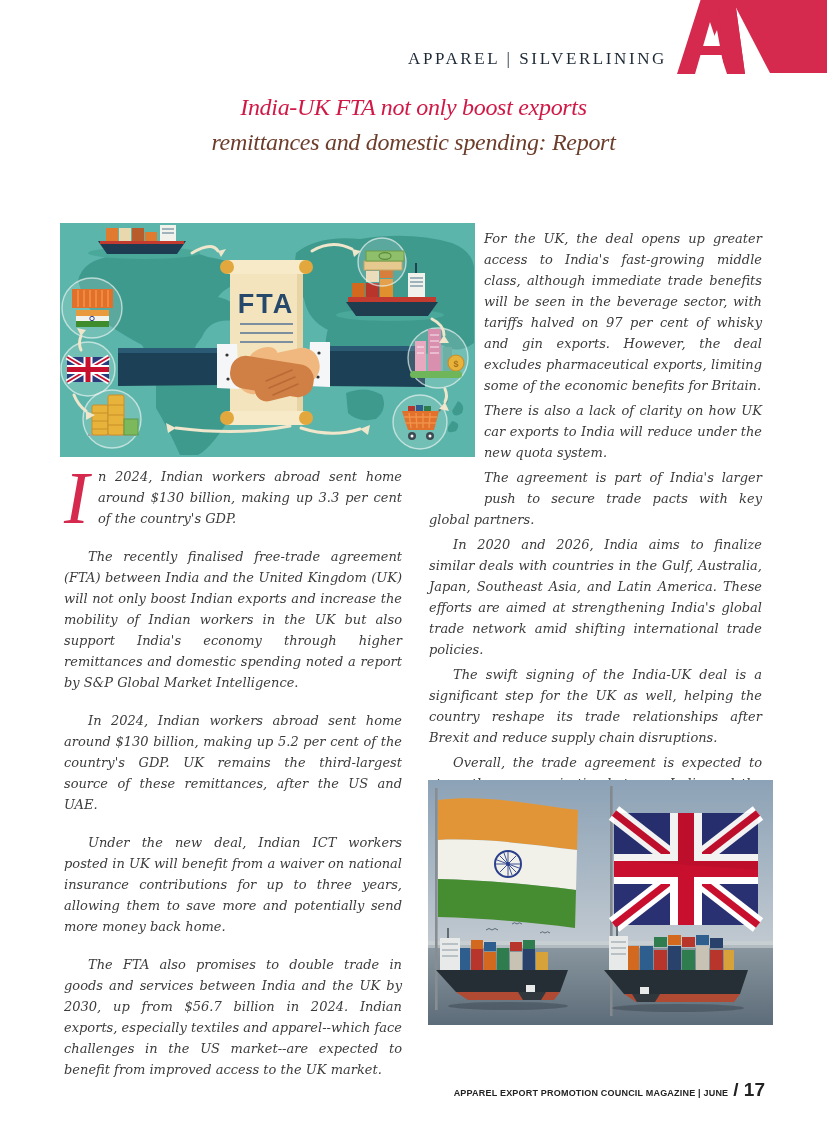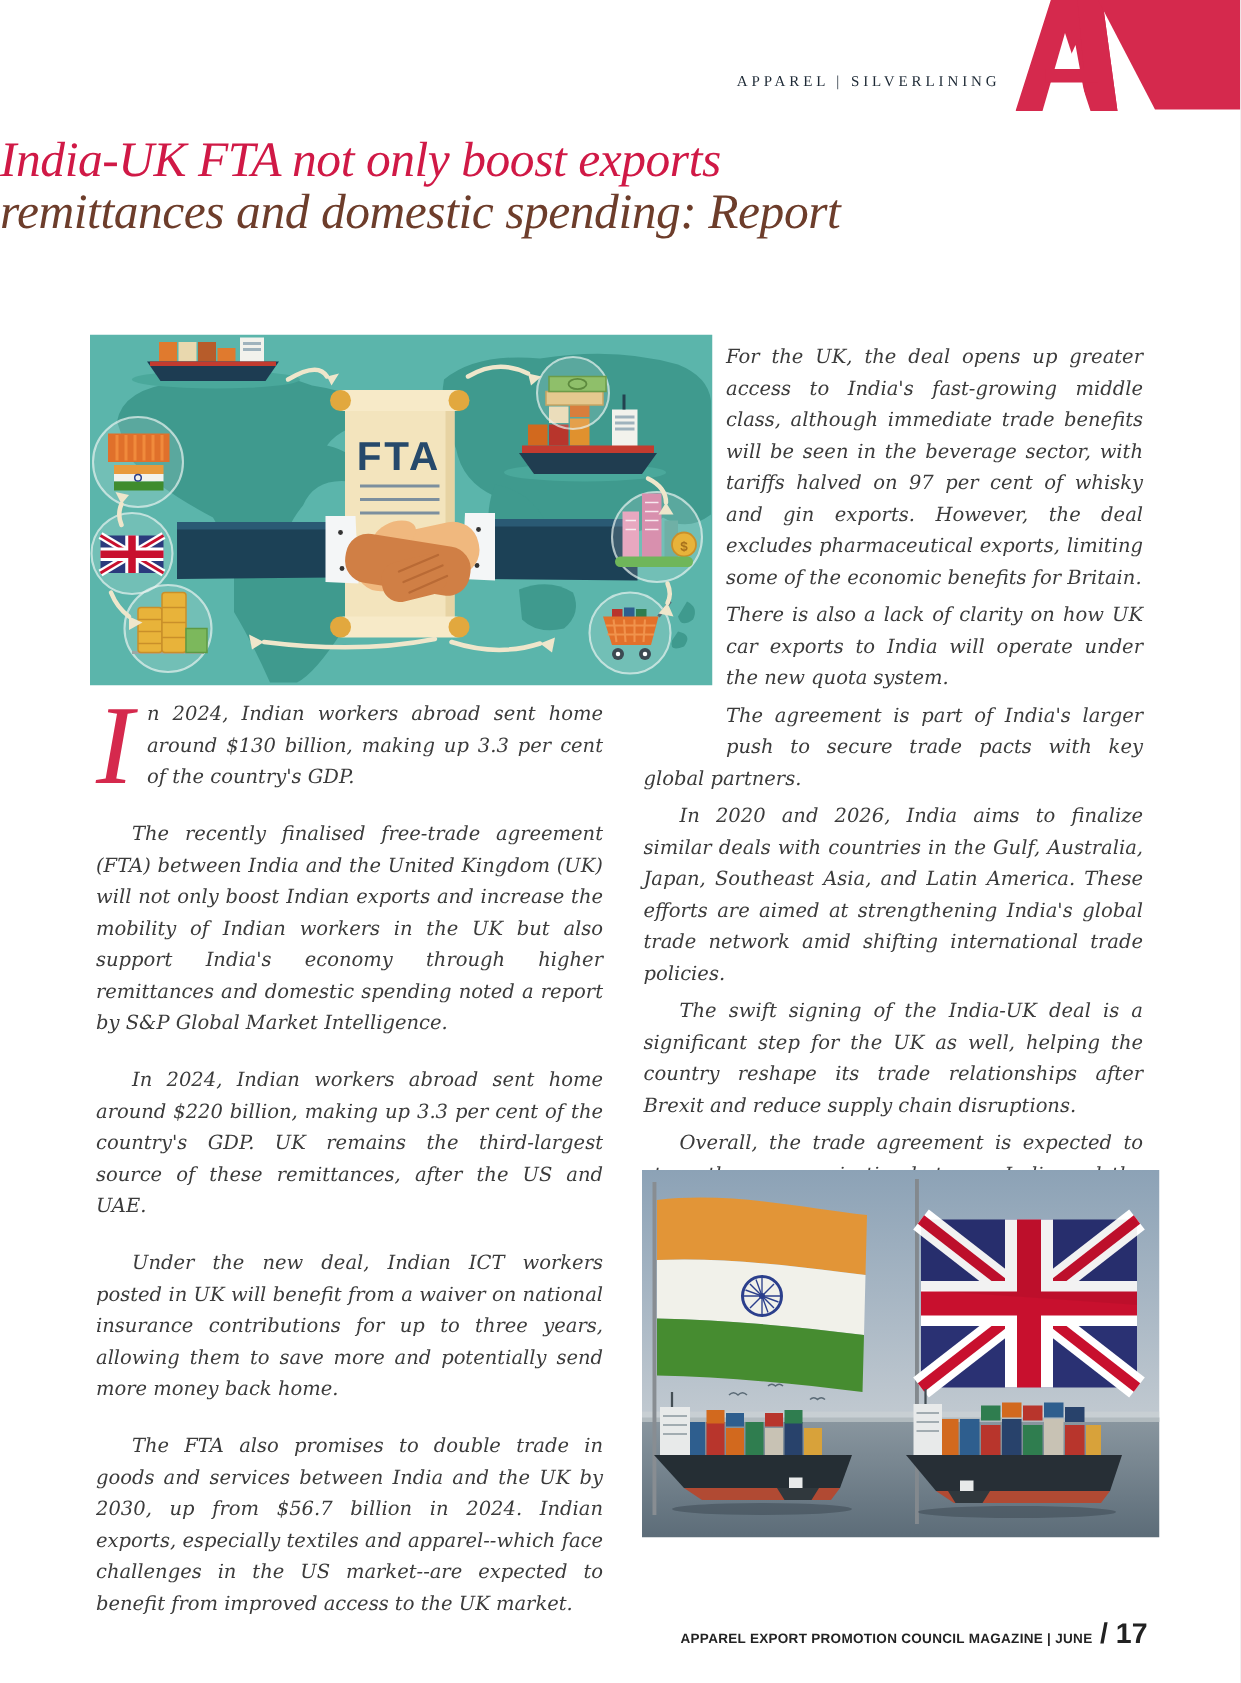--- a/index.html
+++ b/index.html
@@ -5,28 +5,28 @@
   html,body{margin:0;padding:0;background:#e8e8e8;}
   .page{
     position:relative;width:827px;height:1122px;background:#ffffff;
     margin:0 auto;overflow:hidden;
     font-family:"DejaVu Serif",serif;
   }
   
   .header-label{
     position:absolute;top:49px;right:160px;
     font-family:"Liberation Serif",serif;
-    font-size:10px;letter-spacing:2.6px;color:#1d2935;
+    font-size:17px;letter-spacing:2.6px;color:#1d2935;
   }
   .logo{position:absolute;top:0;right:0;width:150px;height:76px;}
   
   .title{
     position:absolute;top:90px;left:0;width:100%;
-    font-family:"Liberation Serif",serif;
-    font-style:italic;font-size:33px;line-height:34.5px;font-weight:500;
+    text-align:center;font-family:"Liberation Serif",serif;
+    font-style:italic;font-size:24px;line-height:34.5px;font-weight:500;
     letter-spacing:-0.3px;
   }
   .title .t1{color:#d01946;}
   .title .t2{color:#6d3d2b;}
   
   .bodytext{
     font-style:italic;color:#3b3b3b;
     font-size:13px;line-height:21px;text-align:justify;
   }
   .left-col{position:absolute;left:60px;top:462px;width:346px;}
@@ -284,31 +284,31 @@
       <path d="M116 205 l-10 -5 l2 10 Z"></path>
       <path d="M300 206 l10 -4 l-2 10 Z"></path>
       <path d="M384 112 l-5 8 l10 0 Z"></path>
       <path d="M385 179 l-6 7 l10 2 Z"></path>
     </g>
   </svg>
 
   <div class="right-col bodytext">
     <div class="img-spacer"></div>
     <p class="rc-p1">For the UK, the deal opens up greater access to India's fast-growing middle class, although immediate trade benefits will be seen in the beverage sector, with tariffs halved on 97 per cent of whisky and gin exports. However, the deal excludes pharmaceutical exports, limiting some of the economic benefits for Britain.</p>
-    <p class="rc-p2">There is also a lack of clarity on how UK car exports to India will operate under the new quota system.</p>
+    <p class="rc-p2">There is also a lack of clarity on how UK car exports to India will reduce under the new quota system.</p>
     <p class="rc-p3">The agreement is part of India's larger push to secure trade pacts with key global partners.</p>
     <p class="rc-p4 indent">In 2020 and 2026, India aims to finalize similar deals with countries in the Gulf, Australia, Japan, Southeast Asia, and Latin America. These efforts are aimed at strengthening India's global trade network amid shifting international trade policies.</p>
     <p class="rc-p5 indent">The swift signing of the India-UK deal is a significant step for the UK as well, helping the country reshape its trade relationships after Brexit and reduce supply chain disruptions.</p>
     <p class="rc-p6 indent"><span>Overall, the trade agreement is expected to strengthen economic ties between India and the UK, while also enhancing India's position in global trade.</span><span class="end-mark"></span></p>
   </div>
 
   <div class="left-col bodytext">
     <p class="lc-p1"><span class="dropcap">I</span><span>n 2024, Indian workers abroad sent home around $130 billion, making up 3.3 per cent of the country's GDP.</span></p>
     <p class="gap indent">The recently finalised free-trade agreement (FTA) between India and the United Kingdom (UK) will not only boost Indian exports and increase the mobility of Indian workers in the UK but also support India's economy through higher remittances and domestic spending noted a report by S&amp;P Global Market Intelligence.</p>
-    <p class="gap indent">In 2024, Indian workers abroad sent home around $220 billion, making up 3.3 per cent of the country's GDP. UK remains the third-largest source of these remittances, after the US and UAE.</p>
+    <p class="gap indent">In 2024, Indian workers abroad sent home around $130 billion, making up 5.2 per cent of the country's GDP. UK remains the third-largest source of these remittances, after the US and UAE.</p>
     <p class="gap indent">Under the new deal, Indian ICT workers posted in UK will benefit from a waiver on national insurance contributions for up to three years, allowing them to save more and potentially send more money back home.</p>
     <p class="gap indent">The FTA also promises to double trade in goods and services between India and the UK by 2030, up from $56.7 billion in 2024. Indian exports, especially textiles and apparel--which face challenges in the US market--are expected to benefit from improved access to the UK market.</p>
   </div>
 
   <svg class="photo" viewBox="0 0 345 245" aria-hidden="true">
     <defs>
       <linearGradient id="skyG" x1="0" y1="0" x2="0" y2="1">
         <stop offset="0" stop-color="#8ca2b6"></stop>
           <stop offset="1" stop-color="#c2cad1"></stop>
       </linearGradient>

